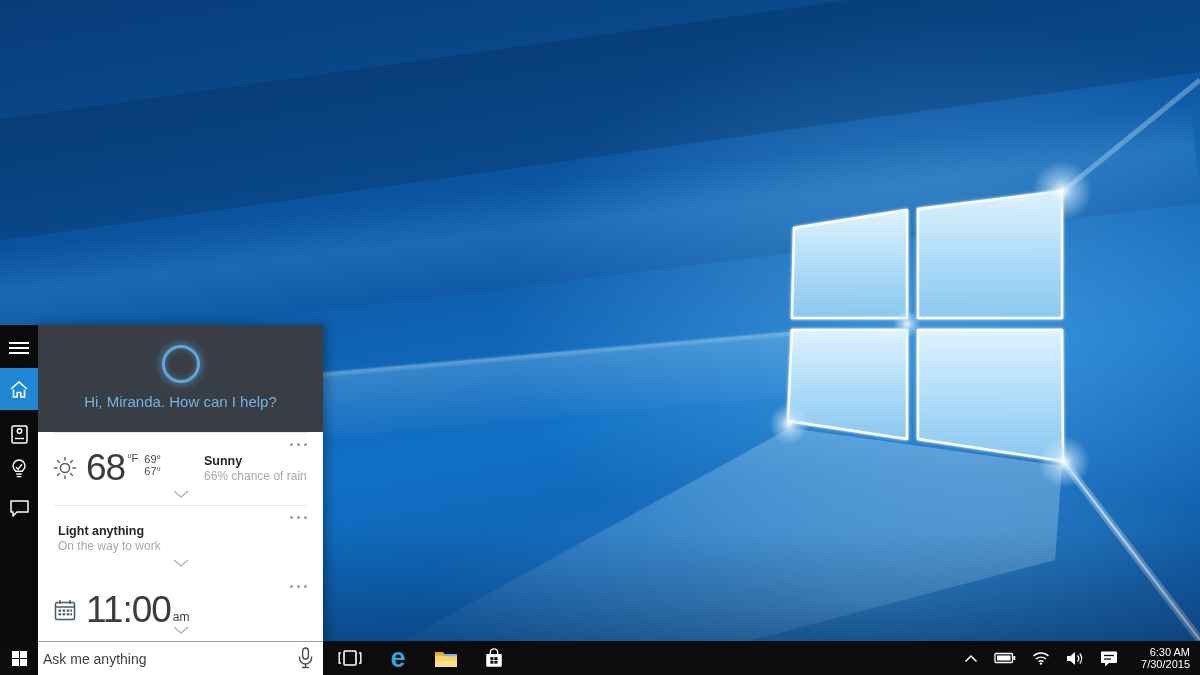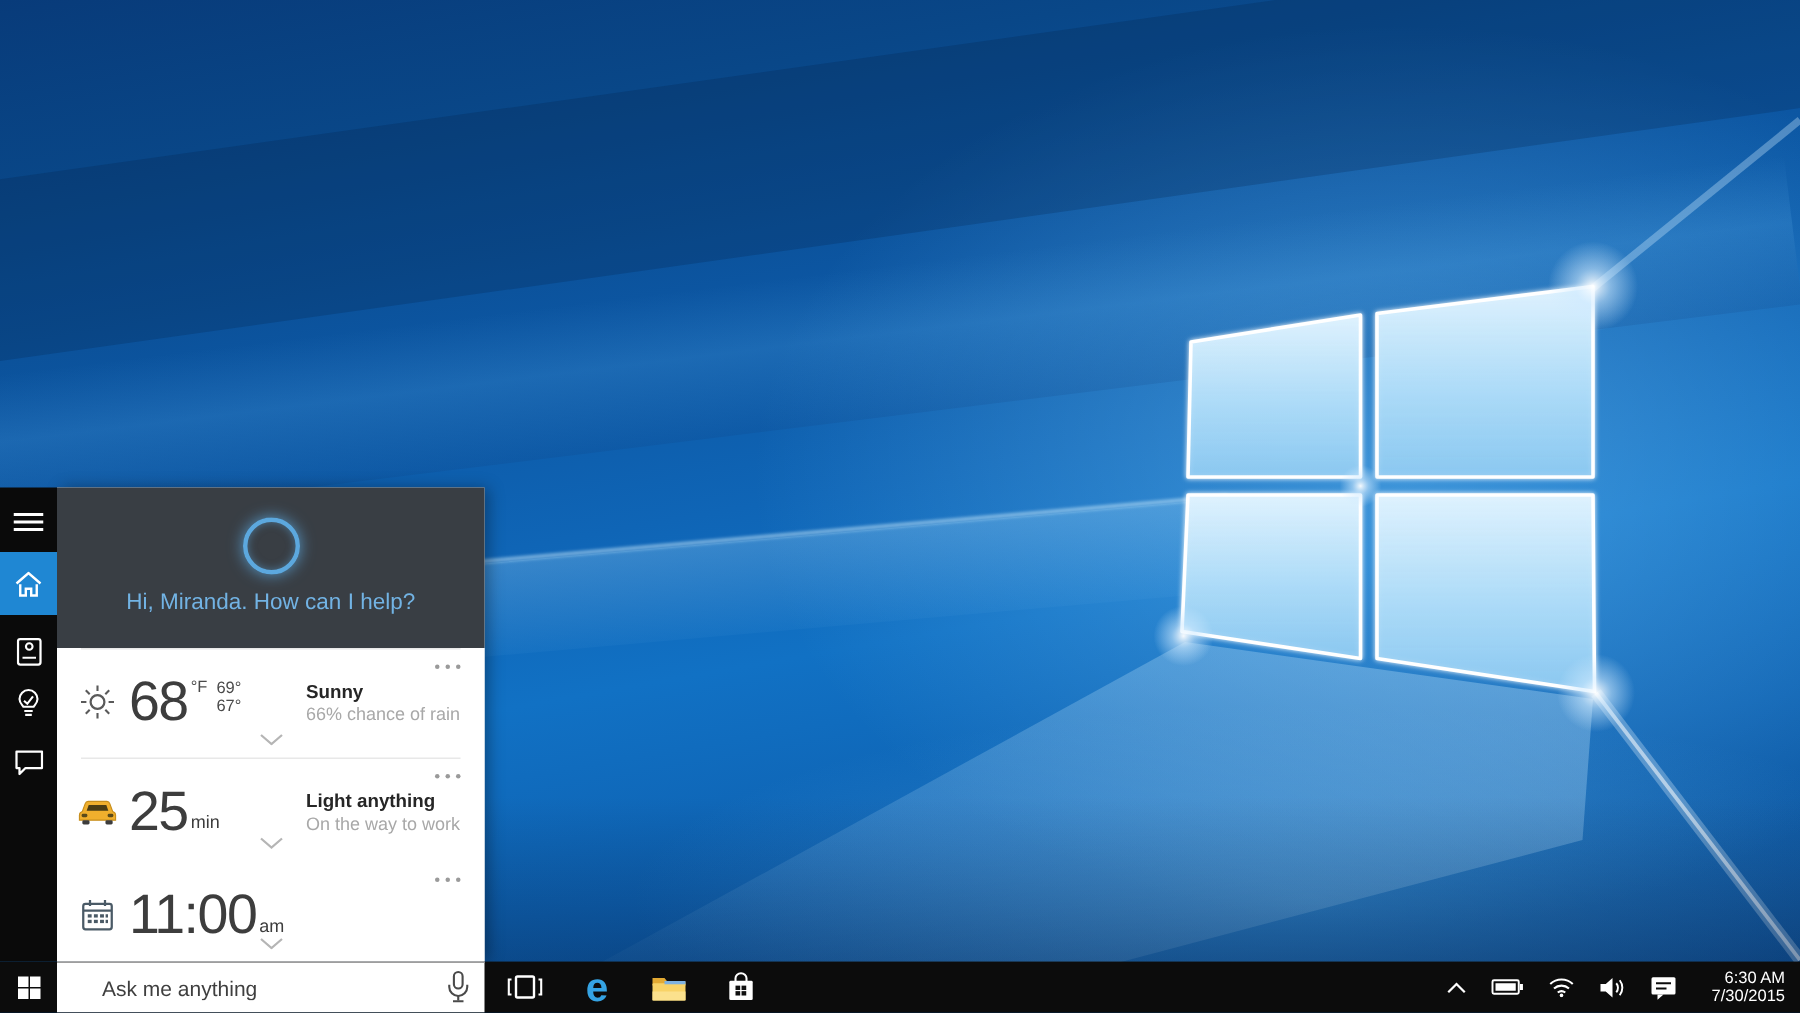--- a/index.html
+++ b/index.html
@@ -65,21 +65,21 @@
   .card-calendar { height:67px; }
 
   
   .taskbar { position:absolute; left:0; bottom:0; width:1200px; height:34px; background:#0c0c0c; z-index:10;
     display:flex; align-items:center; }
   .start-btn { width:38px; height:34px; display:flex; align-items:center; justify-content:center; cursor:pointer; }
   .win-flag { display:grid; grid-template-columns:7px 7px; grid-template-rows:7px 7px; gap:1px; }
   .win-flag i { background:#fff; display:block; }
   .searchbox { width:285px; height:34px; background:#fff; border-top:1px solid #9e9e9e; display:flex; align-items:center; position:relative; }
   .searchbox input { border:none; outline:none; background:transparent; font-size:14px; color:#737373;
-    font-family:"Liberation Sans", sans-serif; margin-left:30px; width:230px; }
+    font-family:"Liberation Sans", sans-serif; margin-left:5px; width:230px; }
   .searchbox input::placeholder { color:#3f3f3f; opacity:1; }
   .mic-btn { position:absolute; right:10px; top:5px; cursor:pointer; }
   .tb-icons { display:flex; align-items:center; margin-left:14px; gap:22px; }
   .tb-btn { width:26px; height:28px; display:flex; align-items:center; justify-content:center; cursor:pointer; }
   .edge-e { font-size:27px; font-weight:700; color:#35a3e3; font-family:"Liberation Sans", sans-serif; line-height:26px; }
   .tb-spacer { flex:1; }
   .tray { display:flex; align-items:center; gap:12px; margin-right:10px; }
   .tray-btn { display:flex; align-items:center; justify-content:center; cursor:pointer; padding:2px; }
   .clock { text-align:right; color:#fff; font-size:11px; line-height:12.5px; cursor:pointer; margin-left:2px; width:56px; }
 </style>
@@ -232,36 +232,20 @@
         <div class="card-divider"></div>
       </div>
 
       <div class="card card-traffic">
         <div class="dots">
             <i></i>
             <i></i>
             <i></i>
           </div>
         <div class="card-main">
-          <div class="card-left">
-            <div class="card-icon">
-              <svg width="27" height="19" viewBox="0 0 27 19">
-                <path d="M3 9 L5 3.5 Q5.5 2 7 2 H20 Q21.5 2 22 3.5 L24 9 Q26 9.6 26 11.5 V15 H1 V11.5 Q1 9.6 3 9 Z" fill="#f0af2d" stroke="#c88f1d" stroke-width="0.8"></path>
-                <path d="M6 8.5 L7.4 4.4 H19.6 L21 8.5 Z" fill="#4a3c14"></path>
-                <rect x="2.5" y="10.5" width="4" height="2.4" rx="1" fill="#5a4a1a"></rect>
-                <rect x="20.5" y="10.5" width="4" height="2.4" rx="1" fill="#5a4a1a"></rect>
-                <rect x="3" y="15" width="5" height="3" rx="1" fill="#3c3c3c"></rect>
-                <rect x="19" y="15" width="5" height="3" rx="1" fill="#3c3c3c"></rect>
-              </svg>
-            </div>
-            <div class="bigwrap">
-              <span class="bignum">25</span>
-              <span class="subunit">min</span>
-            </div>
-          </div>
           <div class="card-right">
             <span class="card-title">Light anything</span>
             <span class="card-sub">On the way to work</span>
           </div>
         </div>
         <div class="chev">
           <svg width="16" height="8" viewBox="0 0 16 8">
               <path d="M1 1 L8 7 L15 1" fill="none" stroke="#b5b5b5" stroke-width="1.5"></path>
             </svg>
         </div>

